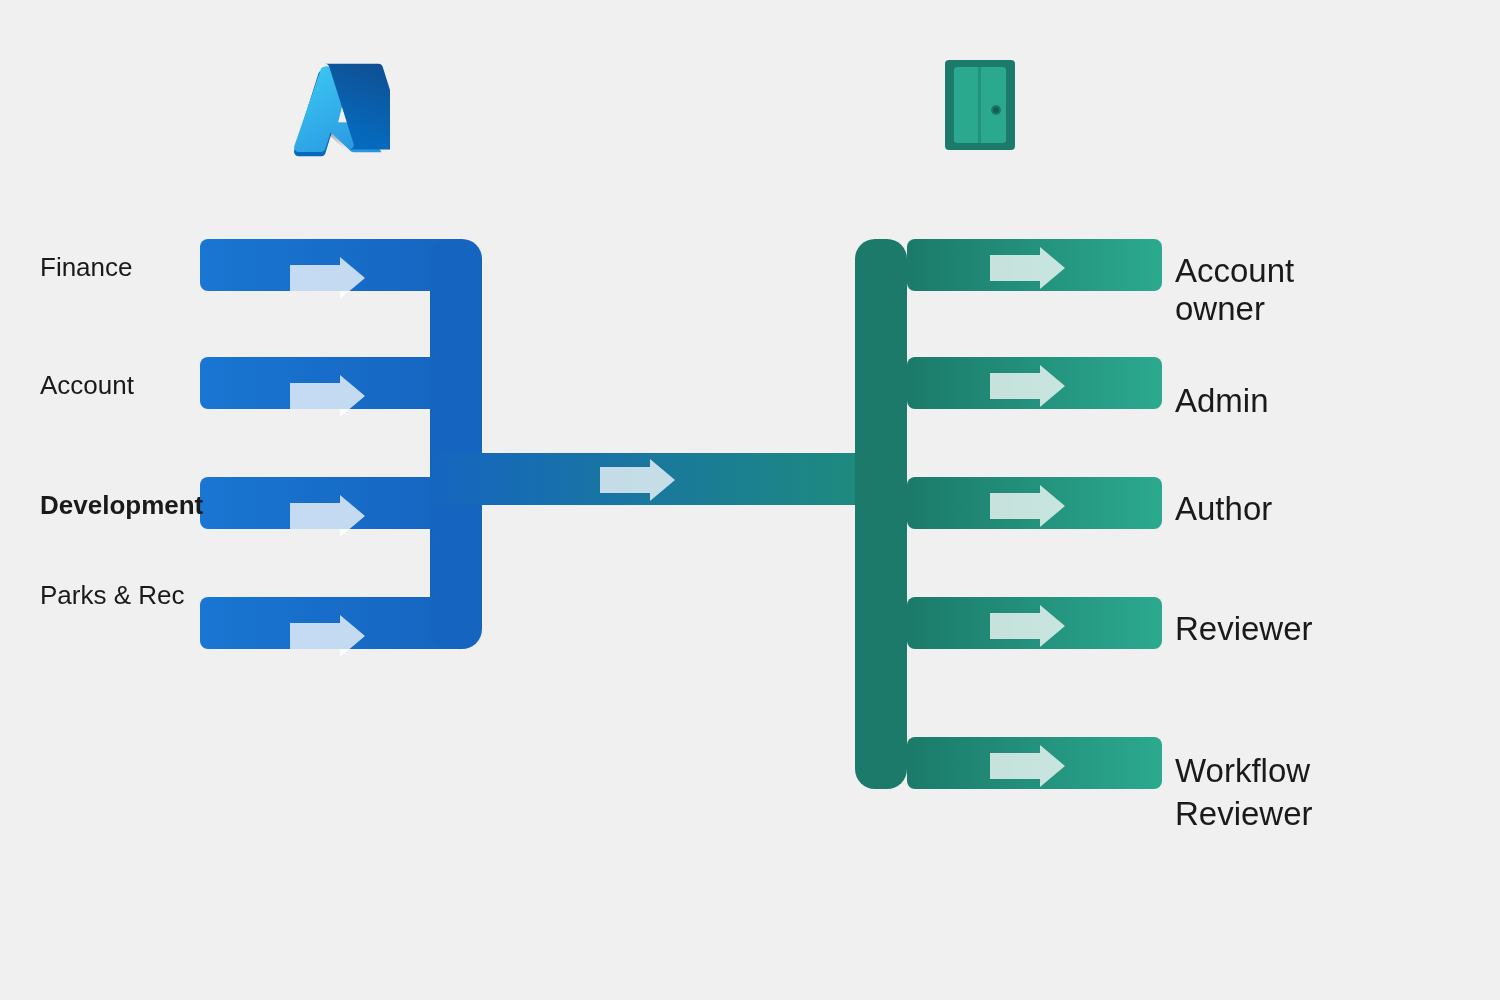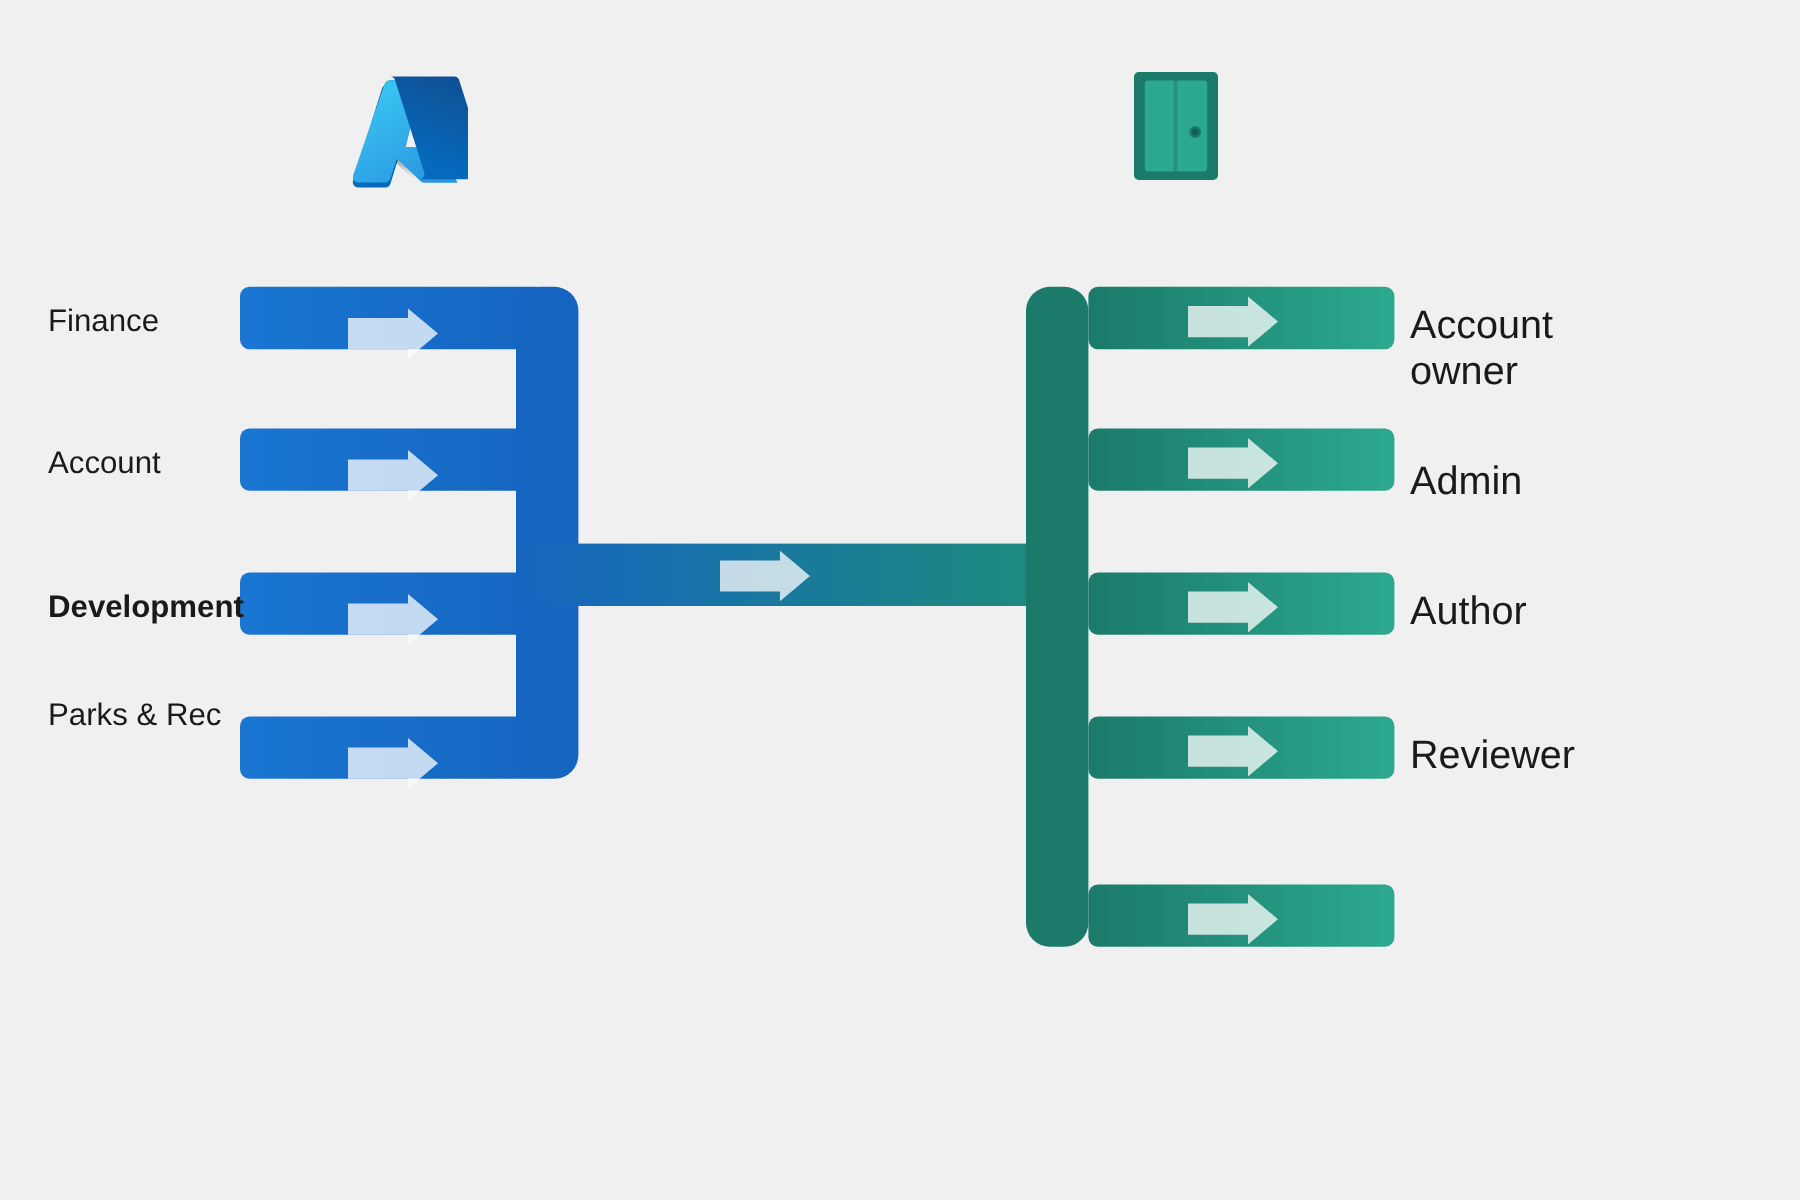--- a/index.html
+++ b/index.html
@@ -174,14 +174,15 @@
 
   <div class="label-left" style="top: 252px;">Finance</div>
   <div class="label-left" style="top: 370px;">Account</div>
   <div class="label-left" style="top: 490px; font-weight: bold;">Development</div>
   <div class="label-left" style="top: 580px;">Parks &amp; Rec</div>
 
   <div class="label-right" style="top: 252px; left: 1175px;">Account owner</div>
   <div class="label-right" style="top: 370px; left: 1175px; margin-top: 12px;">Admin</div>
   <div class="label-right" style="top: 490px; left: 1175px; text-align: center;">Author</div>
   <div class="label-right" style="top: 610px; left: 1175px;">Reviewer</div>
+  <div class="label-right" style="top: 750px; left: 1175px; line-height: 1.3;">Workflow<br>Reviewer</div>
 
 </div>
 
 </body></html>

